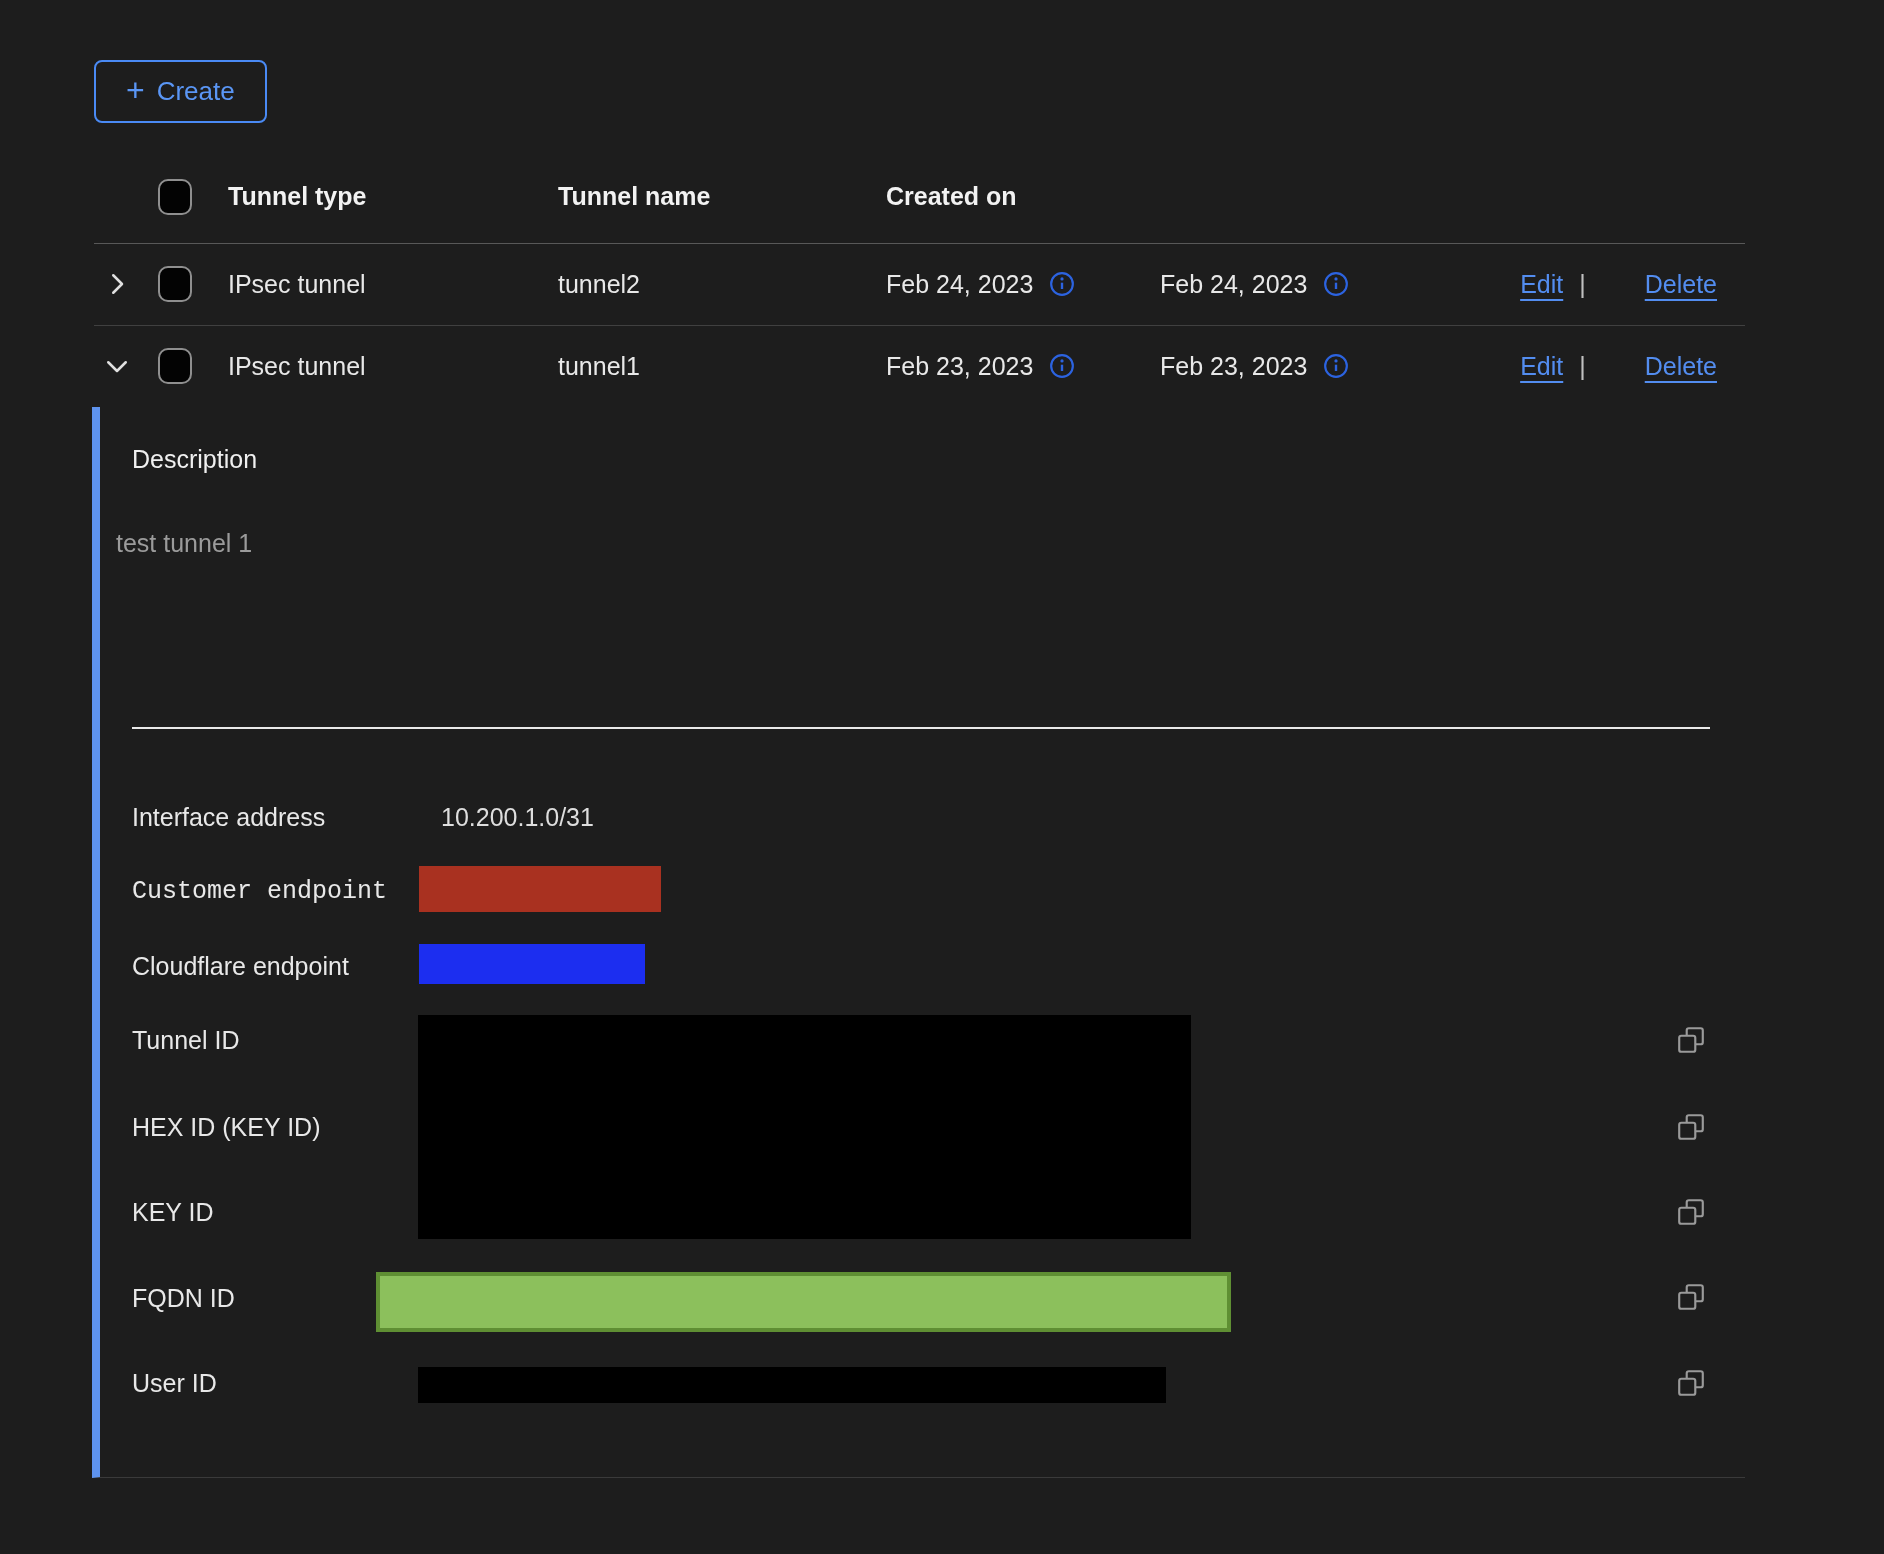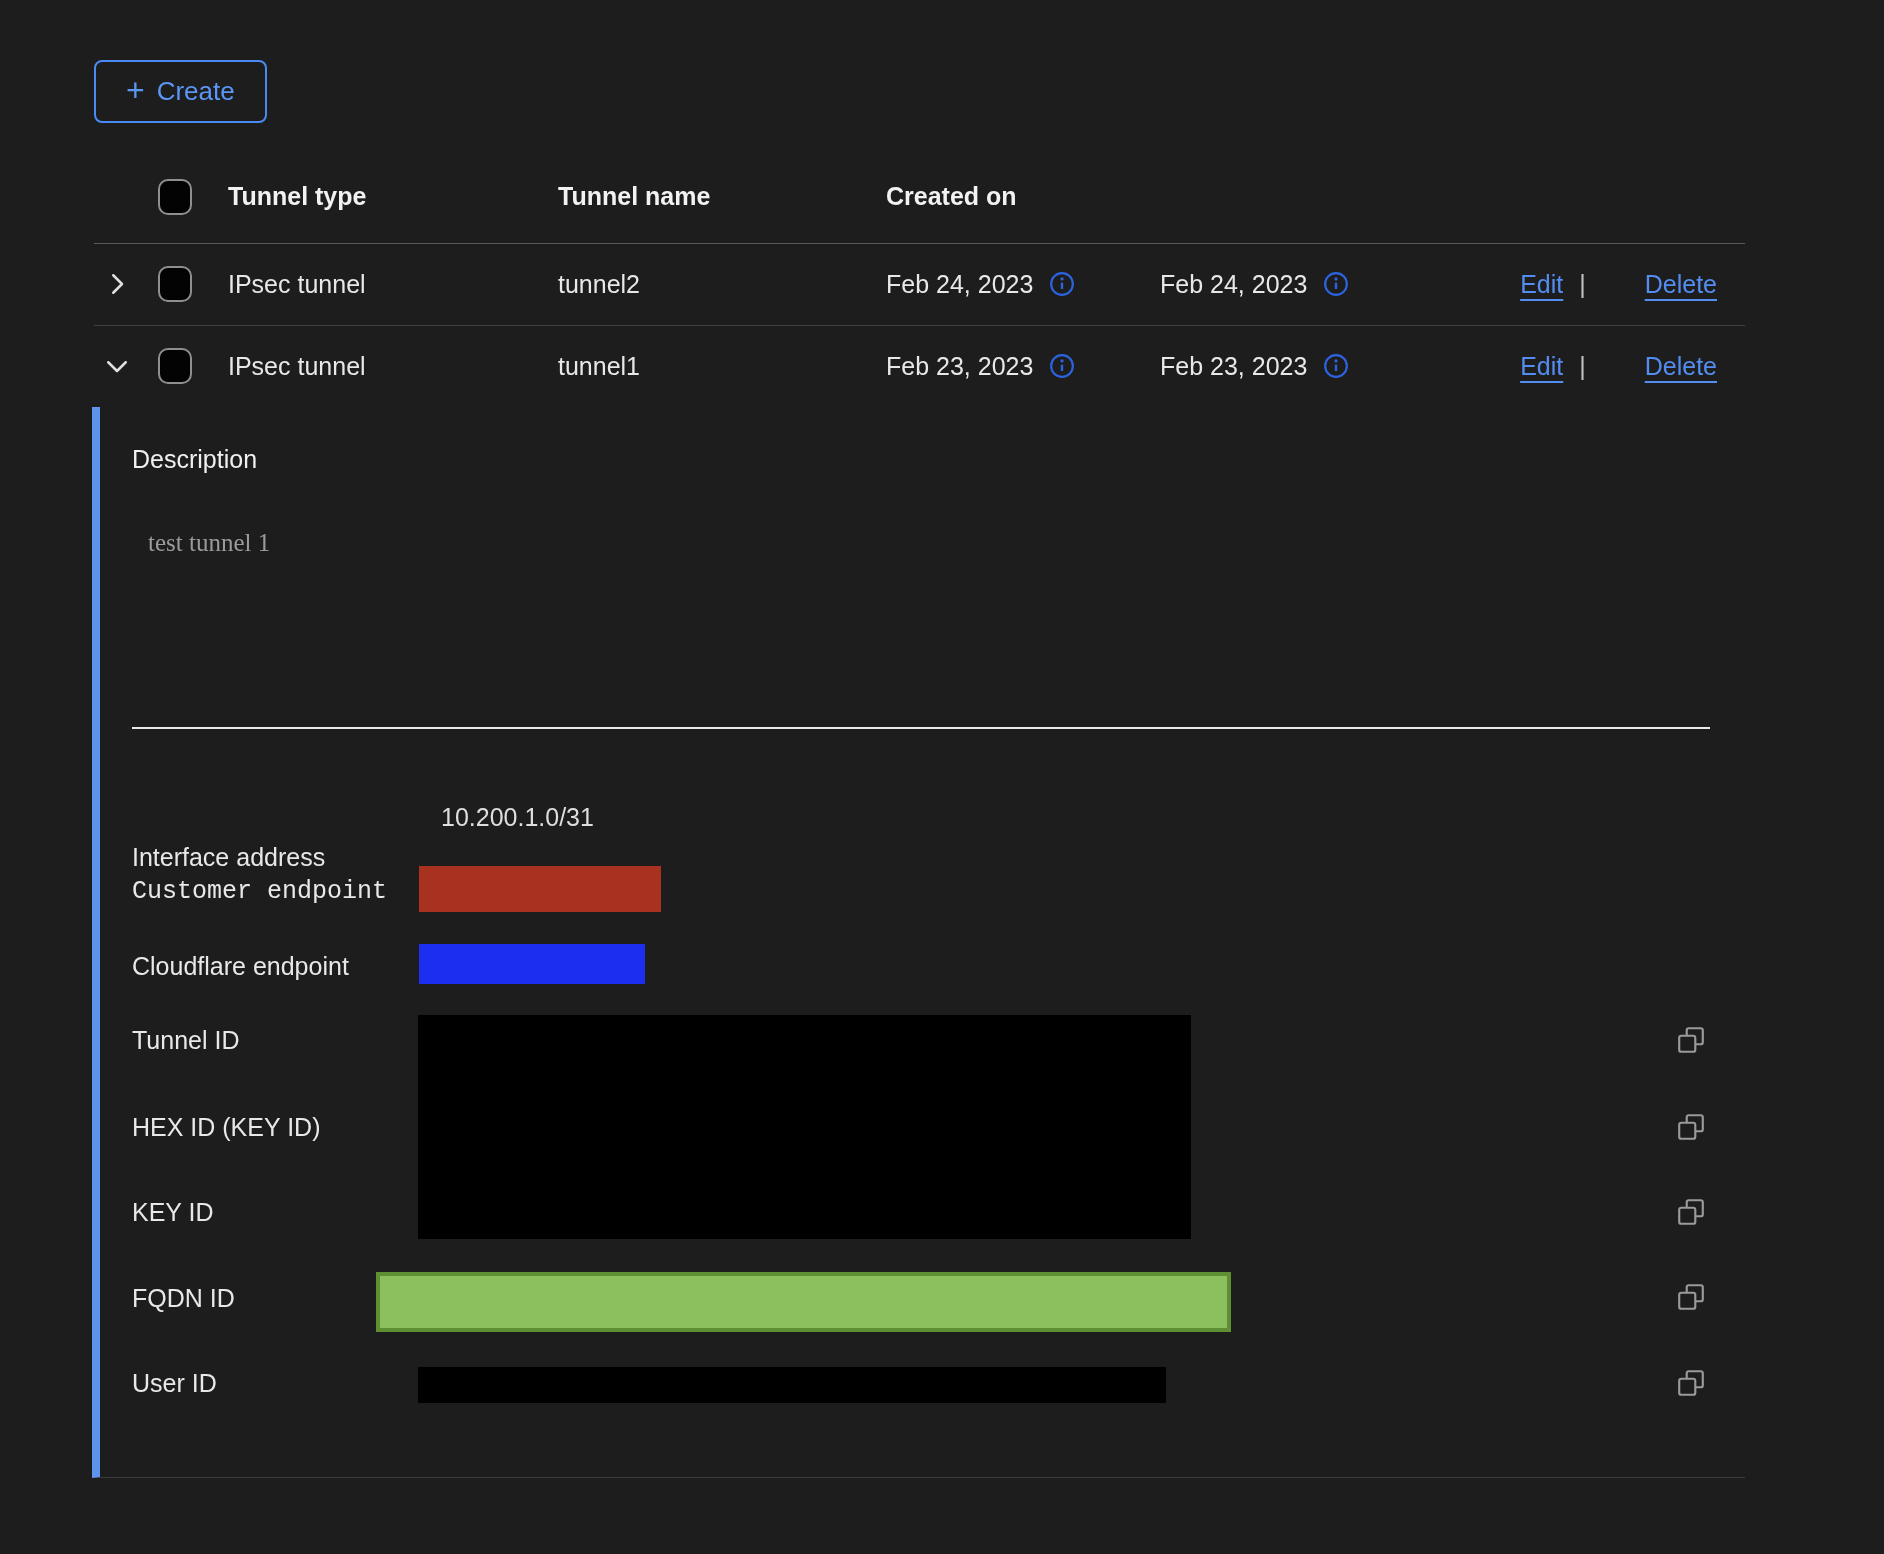--- a/index.html
+++ b/index.html
@@ -39,32 +39,32 @@
   }
   .chev{cursor:pointer;display:flex;align-items:center;}
   
   .panel{
     position:absolute;top:407px;left:92px;width:1653px;height:1071px;
     border-left:8px solid #5e93ee;border-bottom:1.5px solid #3a3a3a;
     box-sizing:border-box;
   }
   .panel .abs{position:absolute;}
   .desc-label{left:32px;top:38px;font-size:25px;font-weight:500;color:#f0f0f0;}
-  .desc-value{left:48px;top:122px;font-size:25px;color:#9b9b9b;font-family:Liberation Serif, serif;}
+  .desc-value{left:16px;top:122px;font-size:25px;color:#9b9b9b;}
   .health-btn{
     left:32px;top:191px;width:316px;height:62px;
     display:flex;align-items:center;justify-content:center;
     background:transparent;border:2px solid #4a8af4;border-radius:8px;
     color:#5a96f5;font-size:25px;cursor:pointer;box-sizing:border-box;
     font-family:"Liberation Sans","DejaVu Sans",sans-serif;
   }
   .hr-bright{left:32px;top:320px;width:1578px;height:2px;background:#e9e9e9;}
   .dlabel{height:30px;line-height:30px;font-size:25px;color:#e8e8e8;left:32px;}
   .dvalue{height:30px;line-height:30px;font-size:25px;color:#dedede;}
-  .lbl-interface{top:395px;margin-top:40px;}  .val-interface{left:341px;top:395px;}
+  .lbl-interface{top:395px;}  .val-interface{left:341px;top:395px;}
   .lbl-customer{top:470px;font-family:Liberation Mono, monospace;}
   .lbl-cloudflare{top:544px;}
   .lbl-tunnelid{top:618px;}
   .lbl-hexid{top:705px;}
   .lbl-keyid{top:790px;}
   .lbl-fqdn{top:876px;}
   .lbl-userid{top:961px;}
   .redact{position:absolute;}
   .redact-red{left:319px;top:459px;width:242px;height:46px;background:#a93120;}
   .redact-blue{left:319px;top:537px;width:226px;height:40px;background:#1c2ef0;}

